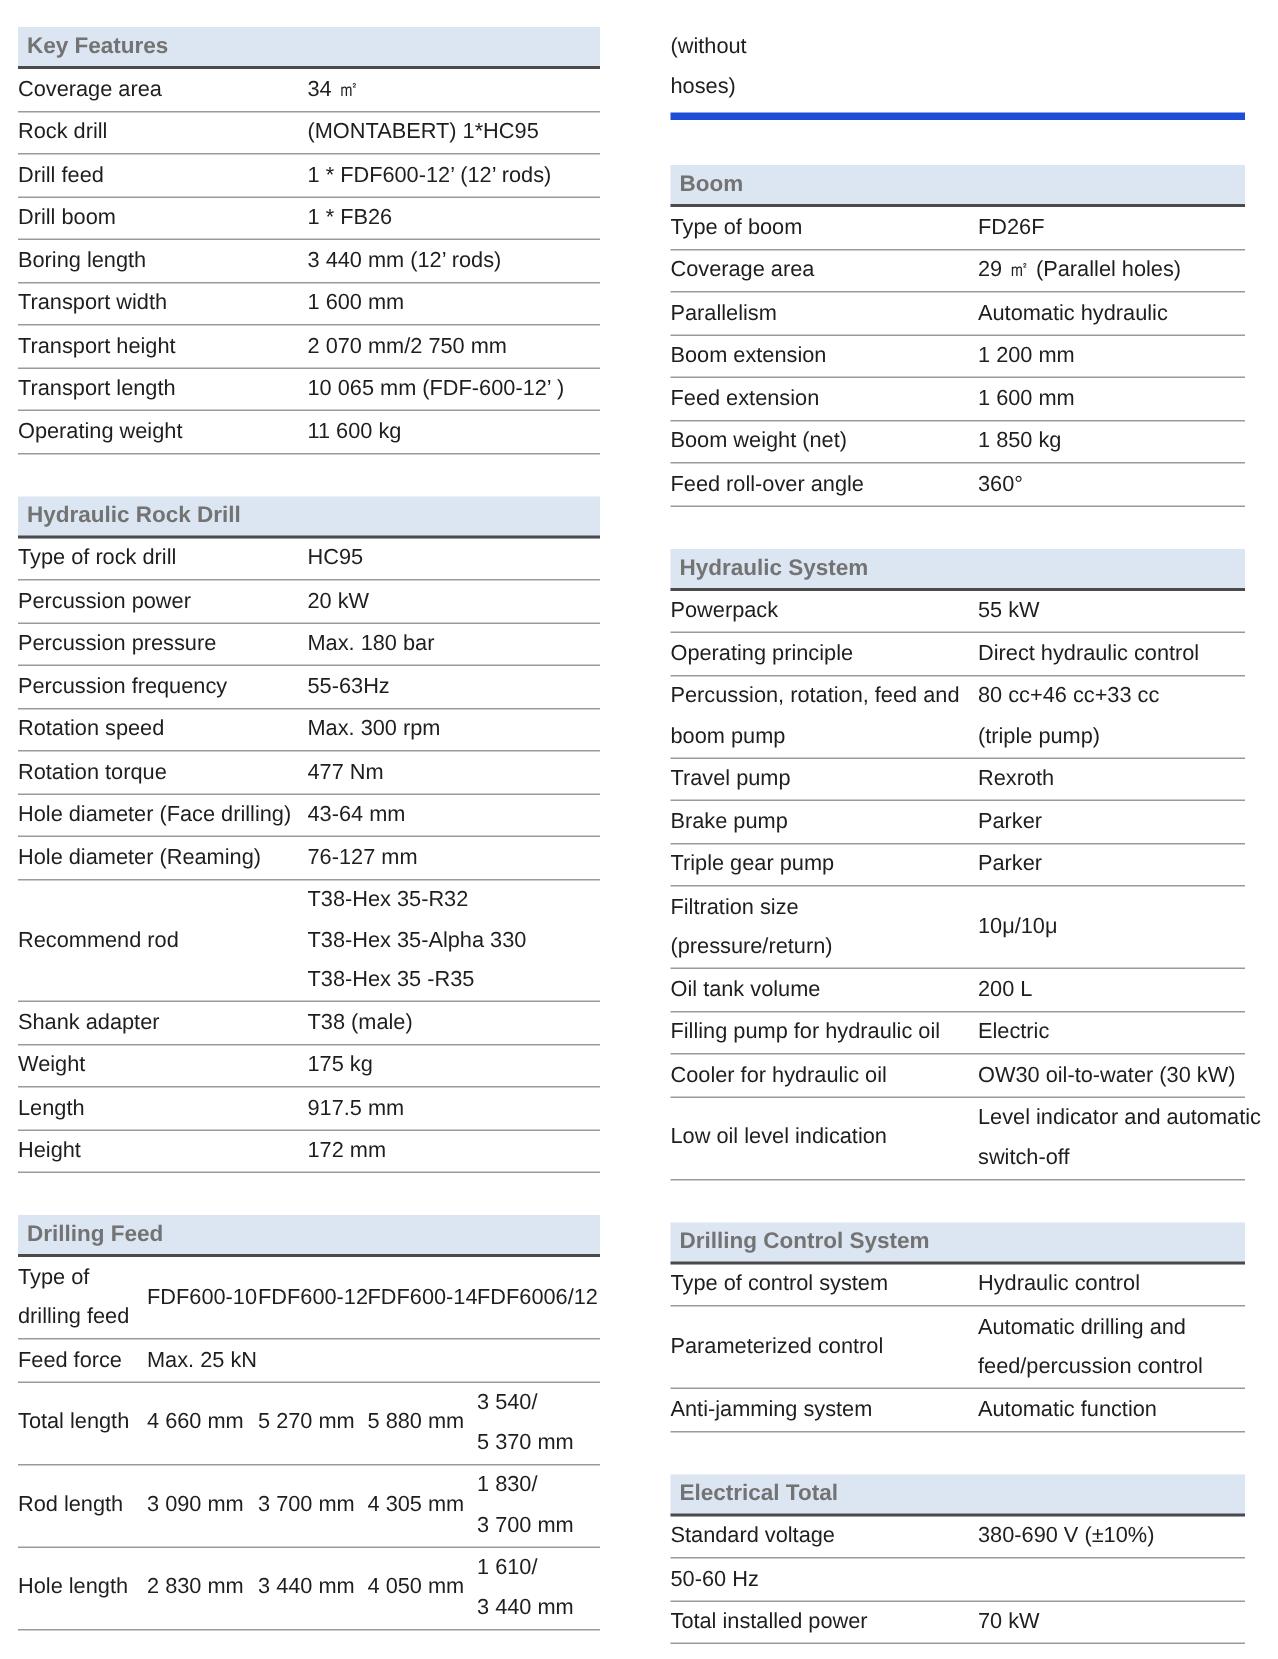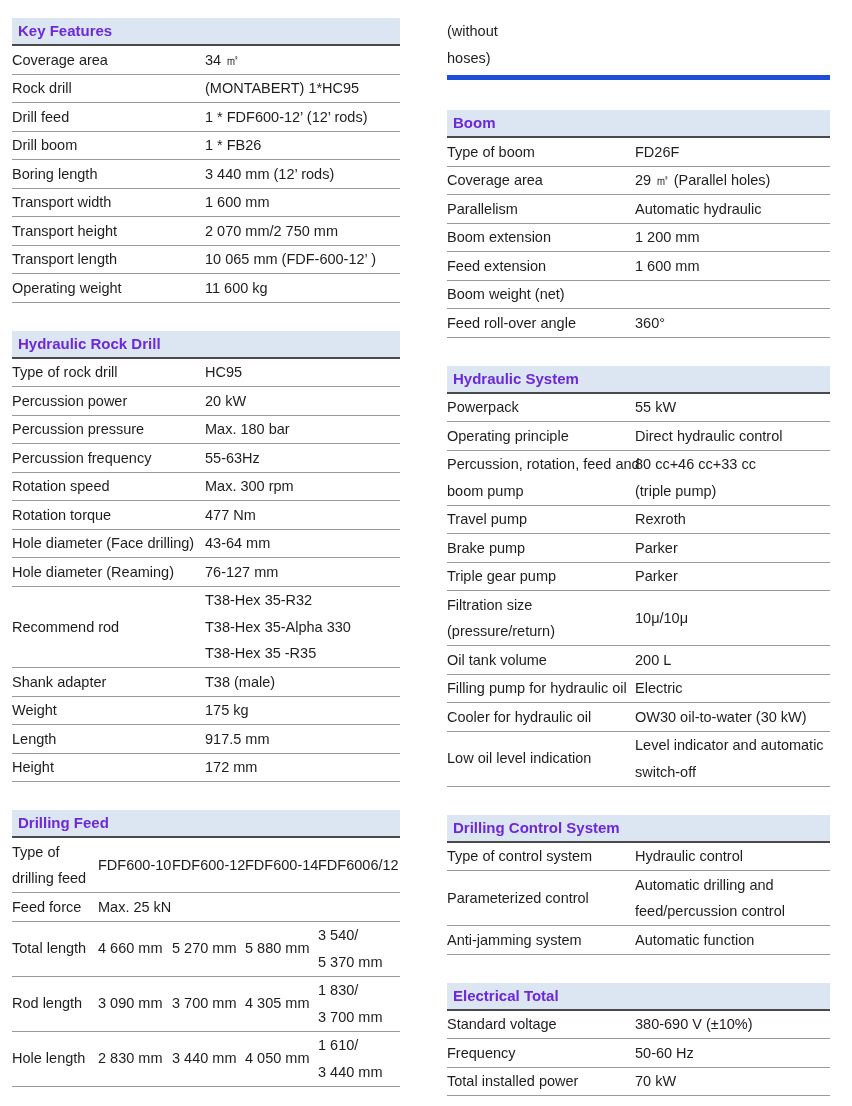--- a/index.html
+++ b/index.html
@@ -12,30 +12,30 @@
   .page { display: flex; box-sizing: border-box; padding: 18px 22px 0 12px; }
   .col-left  { width: 388px; margin-right: 47px; flex: none; }
   .col-right { width: 383px; flex: none; }
 
   .section { margin-bottom: 28px; }
   .sec-header {
     background: #dce6f2;
     font-weight: bold; font-size: 15px;
     line-height: 26px; padding-left: 6px;
     border-bottom: 2px solid #4a4a4a;
-    color: #6d28d9;
+    color: #737373;
   }
   .row {
     display: grid; align-items: center;
     border-bottom: 1px solid #9a9a9a;
     padding: 0.5px 0;
   }
   .line { line-height: 26.5px; white-space: nowrap; }
   .col-left  .kv { grid-template-columns: 193px 1fr; }
-  .col-right .kv { grid-template-columns: 188px 1fr; }
+  .col-right .kv { grid-template-columns: 188px 1fr; gap: 17px; }
 
   .feed-row { grid-template-columns: 86px 74px 73px 73px 1fr; }
   .feed-row .line { white-space: nowrap; }
   .feed-span { grid-column: 2 / 6; text-align: left; }
 
   .continuation {
     border-bottom: 5px solid #1d4ed8;
     margin-bottom: 30px; padding-bottom: 4px;
   }
   .cell { min-width: 0; }
@@ -357,20 +357,23 @@
             <div class="line">Feed extension</div>
           </div>
           <div class="cell">
             <div class="line">1 600 mm</div>
           </div>
         </div>
         <div class="row kv">
           <div class="cell">
             <div class="line">Boom weight (net)</div>
           </div>
+          <div class="cell">
+            <div class="line">1 850 kg</div>
+          </div>
         </div>
         <div class="row kv">
           <div class="cell">
             <div class="line">Feed roll-over angle</div>
           </div>
           <div class="cell">
             <div class="line">360°</div>
           </div>
         </div>
       </div>
@@ -501,23 +504,20 @@
         <div class="sec-header">Electrical Total</div>
         <div class="row kv">
           <div class="cell">
             <div class="line">Standard voltage</div>
           </div>
           <div class="cell">
             <div class="line">380-690 V (±10%)</div>
           </div>
         </div>
         <div class="row kv">
-          <div class="cell">
-            <div class="line">Frequency</div>
-          </div>
           <div class="cell">
             <div class="line">50-60 Hz</div>
           </div>
         </div>
         <div class="row kv">
           <div class="cell">
             <div class="line">Total installed power</div>
           </div>
           <div class="cell">
             <div class="line">70 kW</div>

